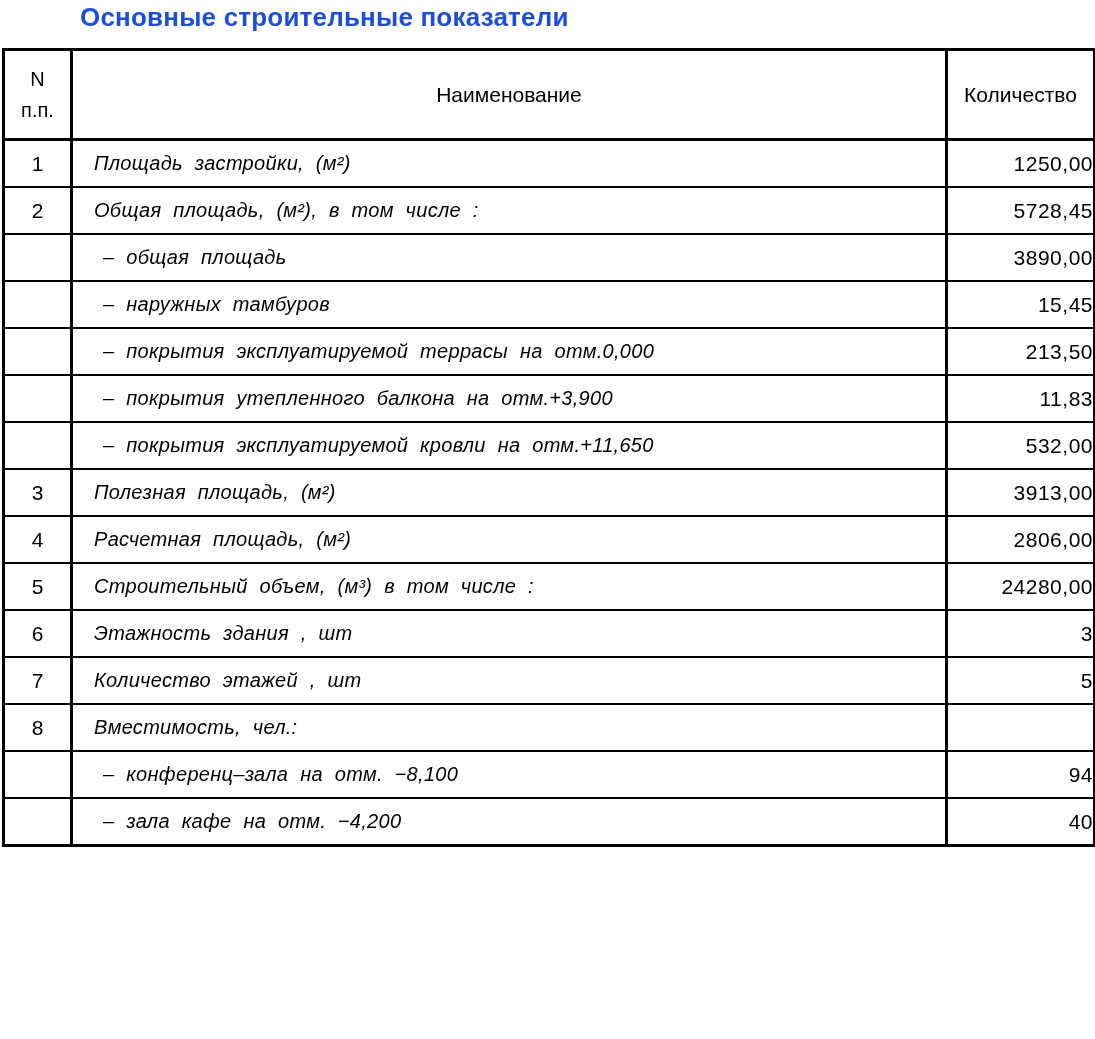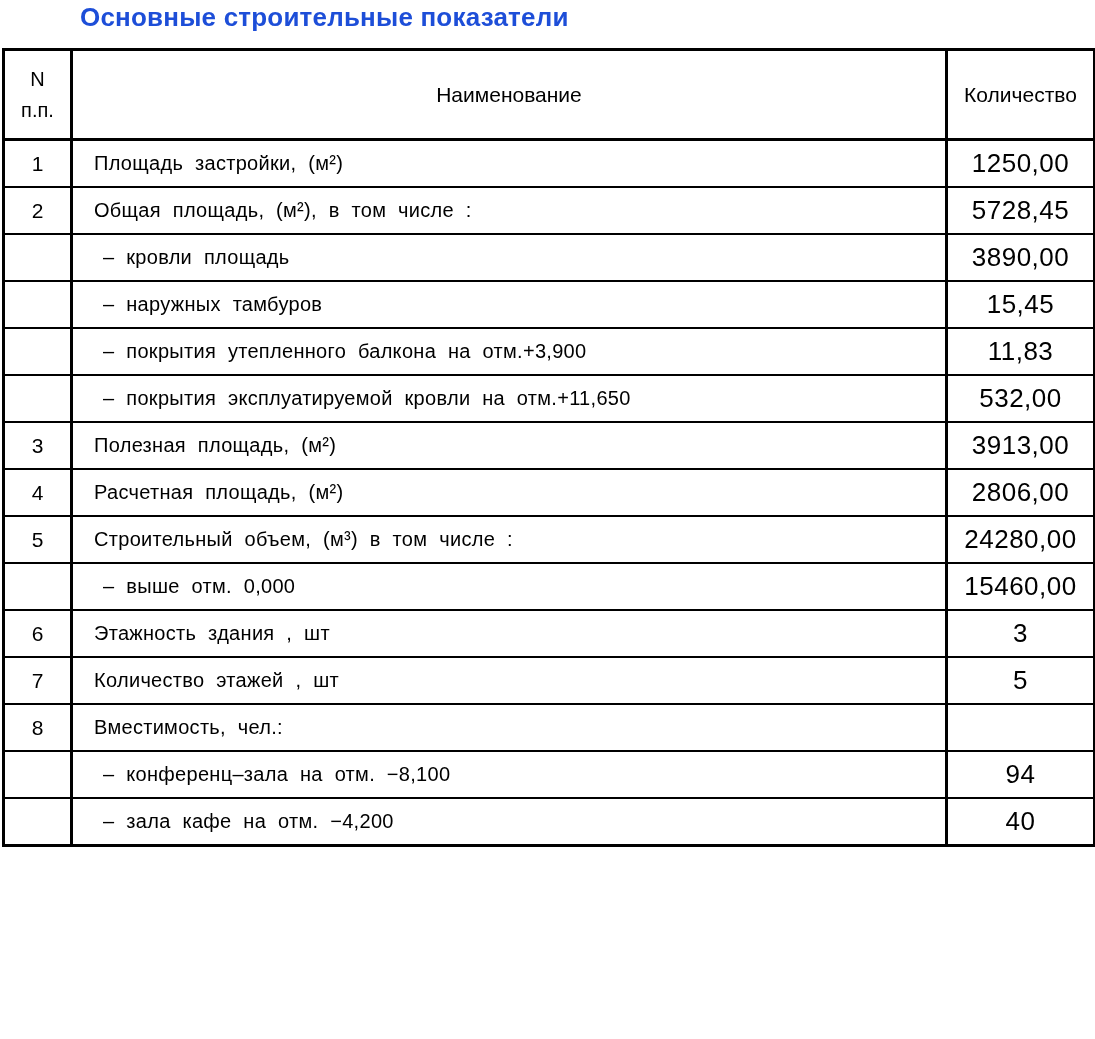--- a/index.html
+++ b/index.html
@@ -60,25 +60,26 @@
   tbody td { height: 45px; font-size: 20px; }
   td.c-num {
     text-align: center;
     font-size: 21px;
   }
   td.c-name {
     text-align: left;
     padding-left: 21px;
     word-spacing: 0.3em;
     letter-spacing: 0.3px;
+    font-style: italic;
   }
   tr.sub td.c-name { padding-left: 30px; }
   td.c-qty {
-    text-align: center;
-    font-size: 26px;
+    text-align: right;
+    font-size: 21px;
     letter-spacing: 0.5px;
   }
 </style>
 </head>
 <body>
 
 <div class="page">
 
   <div class="title">Основные строительные показатели</div>
 
@@ -104,27 +105,32 @@
         <td class="c-name">Площадь застройки, (м²)</td>
         <td class="c-qty">1250,00</td>
       </tr>
       <tr>
         <td class="c-num">2</td>
         <td class="c-name">Общая площадь, (м²), в том числе :</td>
         <td class="c-qty">5728,45</td>
       </tr>
       <tr class="sub">
         <td class="c-num"></td>
-        <td class="c-name">– кровли площадь</td>
+        <td class="c-name">– общая площадь</td>
         <td class="c-qty">3890,00</td>
       </tr>
       <tr class="sub">
         <td class="c-num"></td>
         <td class="c-name">– наружных тамбуров</td>
         <td class="c-qty">15,45</td>
+      </tr>
+      <tr class="sub">
+        <td class="c-num"></td>
+        <td class="c-name">– покрытия эксплуатируемой террасы на отм.0,000</td>
+        <td class="c-qty">213,50</td>
       </tr>
       <tr class="sub">
         <td class="c-num"></td>
         <td class="c-name">– покрытия утепленного балкона на отм.+3,900</td>
         <td class="c-qty">11,83</td>
       </tr>
       <tr class="sub">
         <td class="c-num"></td>
         <td class="c-name">– покрытия эксплуатируемой кровли на отм.+11,650</td>
         <td class="c-qty">532,00</td>
@@ -136,25 +142,20 @@
       </tr>
       <tr>
         <td class="c-num">4</td>
         <td class="c-name">Расчетная площадь, (м²)</td>
         <td class="c-qty">2806,00</td>
       </tr>
       <tr>
         <td class="c-num">5</td>
         <td class="c-name">Строительный объем, (м³) в том числе :</td>
         <td class="c-qty">24280,00</td>
-      </tr>
-      <tr class="sub">
-        <td class="c-num"></td>
-        <td class="c-name">– выше отм. 0,000</td>
-        <td class="c-qty">15460,00</td>
       </tr>
       <tr>
         <td class="c-num">6</td>
         <td class="c-name">Этажность здания , шт</td>
         <td class="c-qty">3</td>
       </tr>
       <tr>
         <td class="c-num">7</td>
         <td class="c-name">Количество этажей , шт</td>
         <td class="c-qty">5</td>

